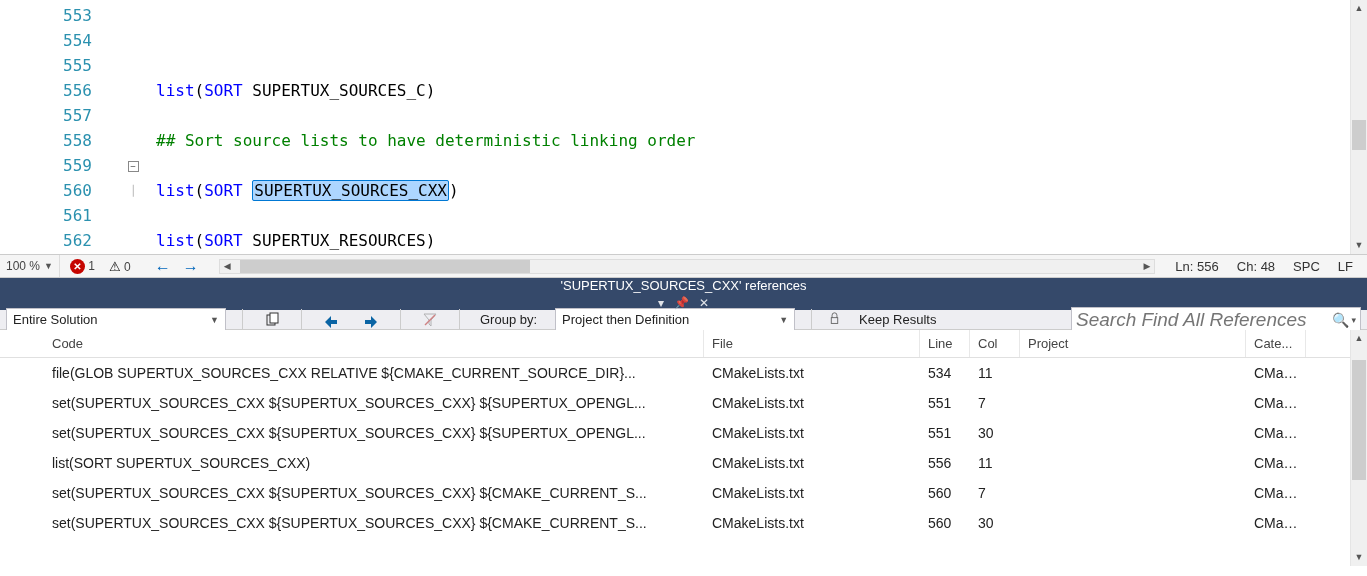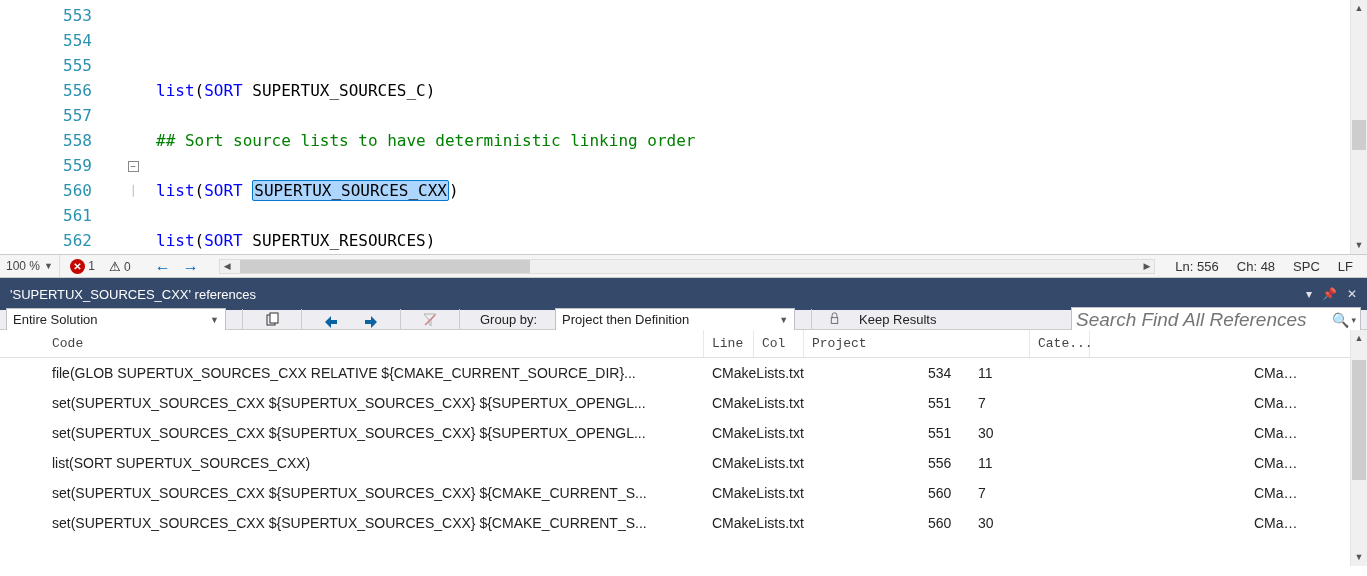--- a/index.html
+++ b/index.html
@@ -19,35 +19,35 @@
 .zoom-combo { display: flex; align-items: center; padding: 0 6px; border-right: 1px solid #ddd; height: 100%; gap: 4px; }
 .err-warn { display: flex; align-items: center; gap: 14px; padding: 0 10px; }
 .icon-circle { display: inline-flex; width: 15px; height: 15px; border-radius: 50%; align-items: center; justify-content: center; font-size: 10px; font-weight: bold; }
 .err-ico { background: #c50500; color: #fff; }
 .warn-ico { color: #000; font-size: 13px; }
 .nav-arrows { display: flex; gap: 12px; padding: 0 14px; color: #0066bb; font-size: 16px; }
 .hscroll { flex: 1; height: 15px; display: flex; align-items: center; margin: 0 6px; position: relative; background: #f0f0f0; border: 1px solid #ddd; }
 .hscroll-arrow { width: 15px; text-align: center; font-size: 9px; color: #555; }
 .hscroll-thumb { position: absolute; left: 20px; width: 290px; top: 0; bottom: 0; background: #cdcdcd; }
 .status-right { display: flex; gap: 18px; padding: 0 14px; color: #333; font-size: 13px; }
-.refs-header { height: 32px; background: #35496a; color: #fff; display: flex; align-items: center; padding: 0 10px; font-size: 13px; justify-content: space-between; }
+.refs-header { height: 32px; background: #35496a; color: #fff; display: flex; align-items: center; padding: 0 10px; font-size: 13px; justify-content: space-between; flex-direction: column; }
 .refs-header-icons { display: flex; gap: 10px; font-size: 12px; }
 .refs-header-icons span { cursor: pointer; opacity: 0.85; }
 .toolbar { height: 20px; background: #eeeef2; border-bottom: 1px solid #ccc; display: flex; align-items: center; padding: 0 6px; gap: 14px; font-size: 13px; color: #222; }
 .tb-combo { display: flex; align-items: center; border: 1px solid #c0c0c8; background: #fff; padding: 2px 6px; gap: 6px; height: 24px; }
 .tb-combo .chev { font-size: 9px; color: #555; }
 .tb-sep { width: 1px; height: 22px; background: #ccc; margin: 0 2px; }
 .tb-btn { width: 26px; height: 24px; display: flex; align-items: center; justify-content: center; cursor: pointer; }
 .tb-btn svg { width: 16px; height: 16px; }
 .tb-btn.disabled { opacity: 0.45; cursor: default; }
 .tb-label { padding: 0 4px; }
 .tb-search { margin-left: auto; display: flex; align-items: center; border: 1px solid #c0c0c8; background: #fff; height: 26px; width: 290px; padding: 0 4px; }
 .tb-search input { border: none; outline: none; flex: 1; font-size: 19px; color: #0f172a; font-style: italic; background: transparent; }
 .results { height: calc(576px - 255px - 23px - 30px - 32px); overflow: hidden; position: relative; background: #fff; }
-.res-head { display: flex; height: 28px; align-items: center; border-bottom: 1px solid #e0e0e0; color: #444; font-size: 13px; padding-left: 44px; font-family: Liberation Mono, monospace; }
+.res-head { display: flex; height: 28px; align-items: center; border-bottom: 1px solid #e0e0e0; color: #444; font-size: 13px; padding-left: 44px; }
 .res-head > div { border-right: 1px solid #e8e8e8; height: 100%; display: flex; align-items: center; padding: 0 8px; }
 .col-code { width: 660px; }
 .col-file { width: 216px; }
 .col-line { width: 50px; }
 .col-col { width: 50px; }
 .col-proj { width: 226px; }
 .col-cat { width: 60px; }
 .res-body { overflow: hidden; }
 .res-row { display: flex; height: 30px; align-items: center; padding-left: 44px; font-size: 14px; color: #222; }
 .res-row > div { padding: 0 8px; overflow: hidden; text-overflow: ellipsis; white-space: nowrap; }
@@ -185,20 +185,21 @@
   <div class="tb-search">
     <input placeholder="Search Find All References" style="">
     <span style="font-size:14px;color:#555">🔍</span>
     <span style="font-size:9px;color:#555;padding-left:2px">▾</span>
   </div>
 </div>
 
 <div class="results">
   <div class="res-head">
     <div class="col-code">Code</div>
+    <div class="col-file">File</div>
     <div class="col-line">Line</div>
     <div class="col-col">Col</div>
     <div class="col-proj">Project</div>
     <div class="col-cat">Cate...</div>
   </div>
   <div class="res-body" id="res-body">
       <div class="res-row">
         <div class="col-code">file(GLOB SUPERTUX_SOURCES_CXX RELATIVE ${CMAKE_CURRENT_SOURCE_DIR}...</div>
         <div class="col-file">CMakeLists.txt</div>
         <div class="col-line">534</div>

